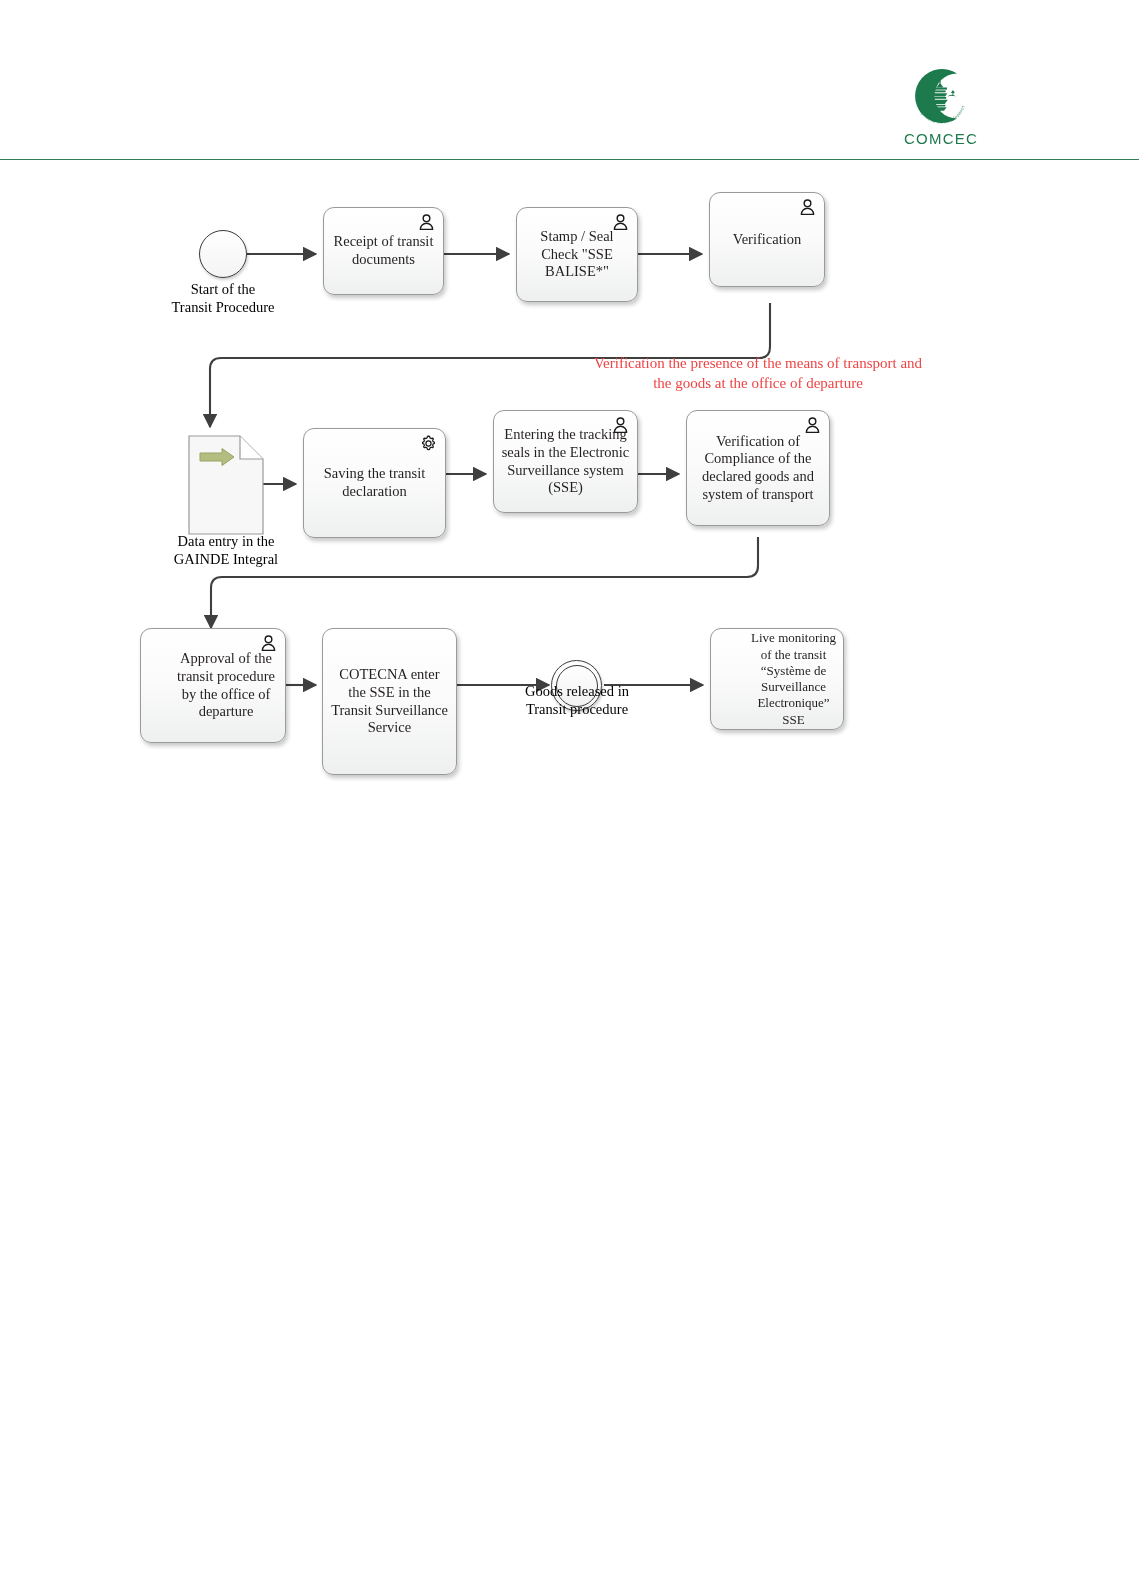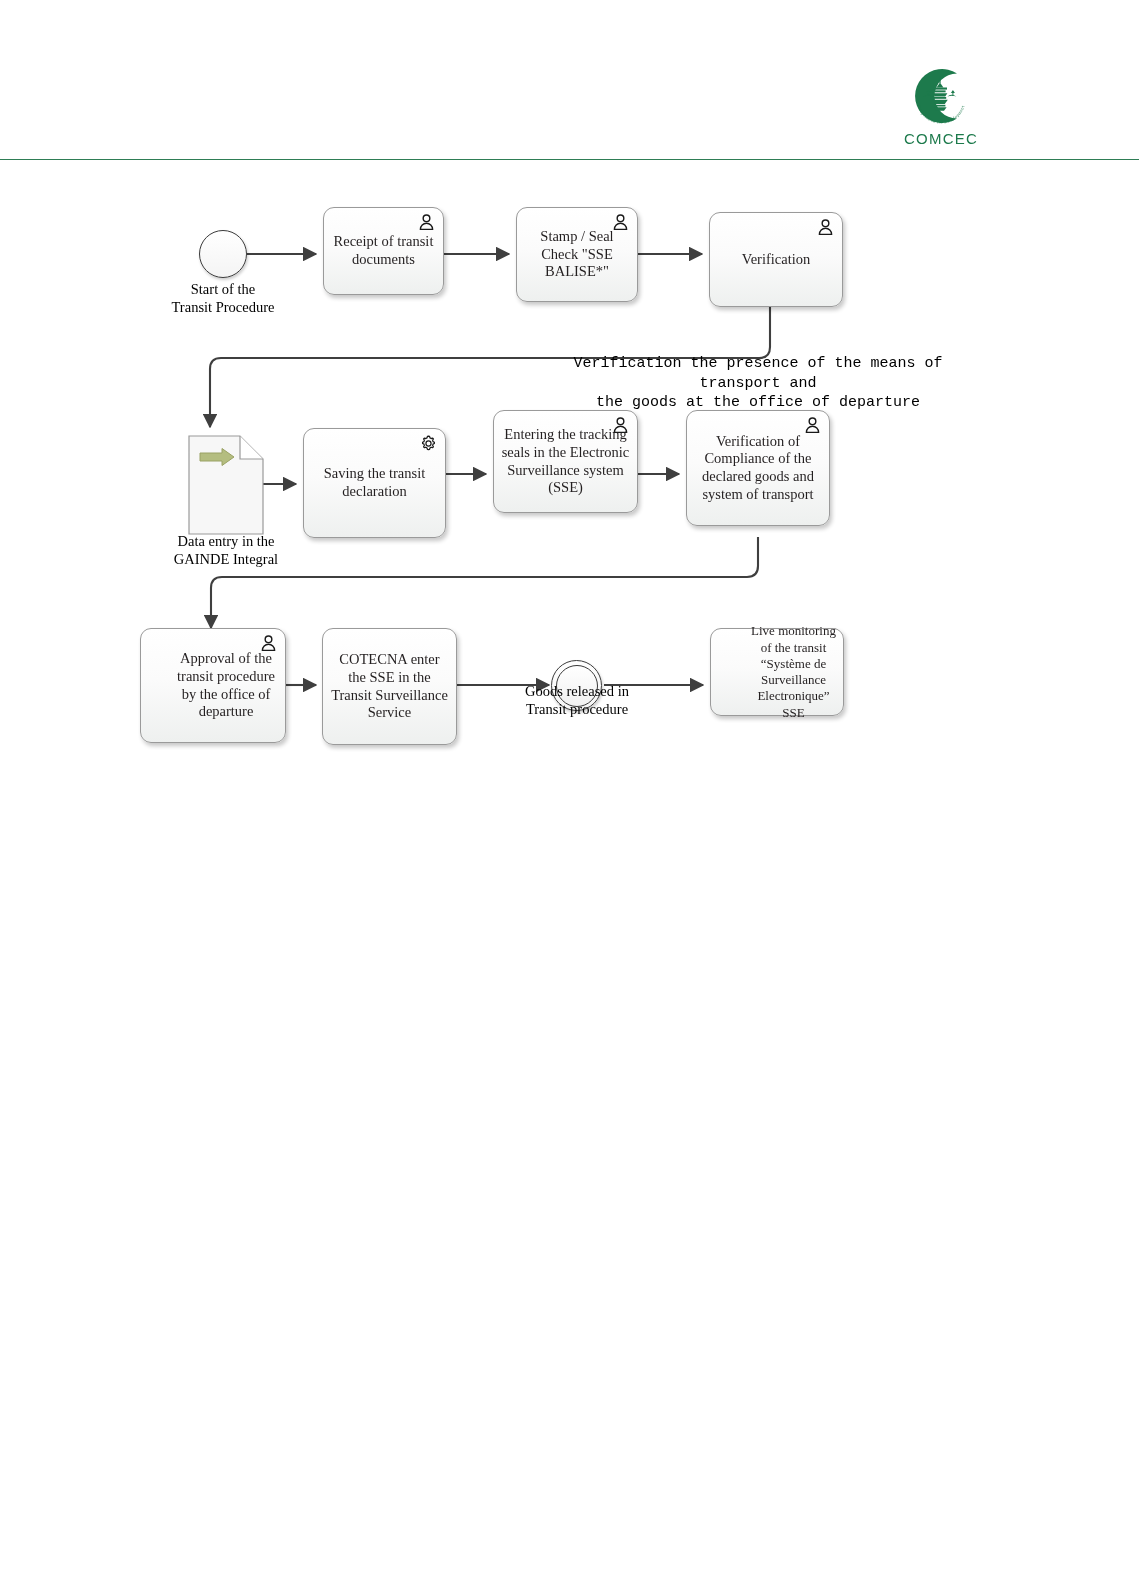--- a/index.html
+++ b/index.html
@@ -117,24 +117,24 @@
     position: absolute;
     text-align: center;
     font-family: "Liberation Serif", serif;
     font-size: 14.5px;
     line-height: 1.25;
     color: #000000;
   }
   .annotation {
     position: absolute;
     text-align: center;
-    font-family: Liberation Mono, monospace;
+    font-family: Liberation Serif, serif;
     font-size: 15px;
     line-height: 1.3;
-    color: #000000;
+    color: #ef4444;
   }
 </style>
 </head>
 <body>
 
 <div id="page-header">
 
   <div id="comcec-logo">
     <svg viewBox="0 0 84 60" width="84" height="60" xmlns="http://www.w3.org/2000/svg">
 
@@ -220,21 +220,21 @@
   <div class="node task" style="left:516px; top:45px; width:122px; height:95px;">
     <span class="task-icon">
       <svg viewBox="0 0 20 20" width="19" height="19" xmlns="http://www.w3.org/2000/svg">
         <circle cx="10" cy="5.6" r="3.5" fill="none" stroke="#1a1a1a" stroke-width="1.5"></circle>
         <path d="M3.6 17.2 a6.4 6.4 0 0 1 12.8 0 z" fill="none" stroke="#1a1a1a" stroke-width="1.5"></path>
       </svg>
     </span>
     <span class="task-label">Stamp / Seal Check "SSE BALISE*"</span>
   </div>
 
-  <div class="node task" style="left:709px; top:50px; width:134px; height:95px;text-align:center;">
+  <div class="node task" style="left:709px; top:30px; width:116px; height:95px;text-align:center;">
     <span class="task-icon">
       <svg viewBox="0 0 20 20" width="19" height="19" xmlns="http://www.w3.org/2000/svg">
         <circle cx="10" cy="5.6" r="3.5" fill="none" stroke="#1a1a1a" stroke-width="1.5"></circle>
         <path d="M3.6 17.2 a6.4 6.4 0 0 1 12.8 0 z" fill="none" stroke="#1a1a1a" stroke-width="1.5"></path>
       </svg>
     </span>
     <span class="task-label">Verification</span>
   </div>
 
   <div class="annotation" style="left:556px; top:192px; width:404px;">
@@ -295,29 +295,29 @@
   <div class="node task" style="left:140px; top:466px; width:146px; height:115px;padding-left:32px;">
     <span class="task-icon">
       <svg viewBox="0 0 20 20" width="19" height="19" xmlns="http://www.w3.org/2000/svg">
         <circle cx="10" cy="5.6" r="3.5" fill="none" stroke="#1a1a1a" stroke-width="1.5"></circle>
         <path d="M3.6 17.2 a6.4 6.4 0 0 1 12.8 0 z" fill="none" stroke="#1a1a1a" stroke-width="1.5"></path>
       </svg>
     </span>
     <span class="task-label">Approval of the transit procedure by the office of departure</span>
   </div>
 
-  <div class="node task" style="left:322px; top:466px; width:135px; height:117px;">
+  <div class="node task" style="left:322px; top:466px; width:135px; height:147px;">
     <span class="task-label">COTECNA enter the SSE in the Transit Surveillance Service</span>
   </div>
 
   <div class="node end-event-outer event" style="left:551px; top:498px; width:51px; height:51px;">
     <div class="end-event-inner"></div>
   </div>
   <div class="node-caption" style="left:498px; top:520px; width:158px;">
     <div>Goods released in</div>
     <div>Transit procedure</div>
   </div>
 
-  <div class="node task" style="left:710px; top:466px; width:134px; height:88px;padding-left:39px;">
+  <div class="node task" style="left:710px; top:466px; width:134px; height:102px;padding-left:39px;">
     <span class="task-label small">Live monitoring of the transit “Système de Surveillance Electronique” SSE</span>
   </div>
 
 </div>
 
 </body></html>

